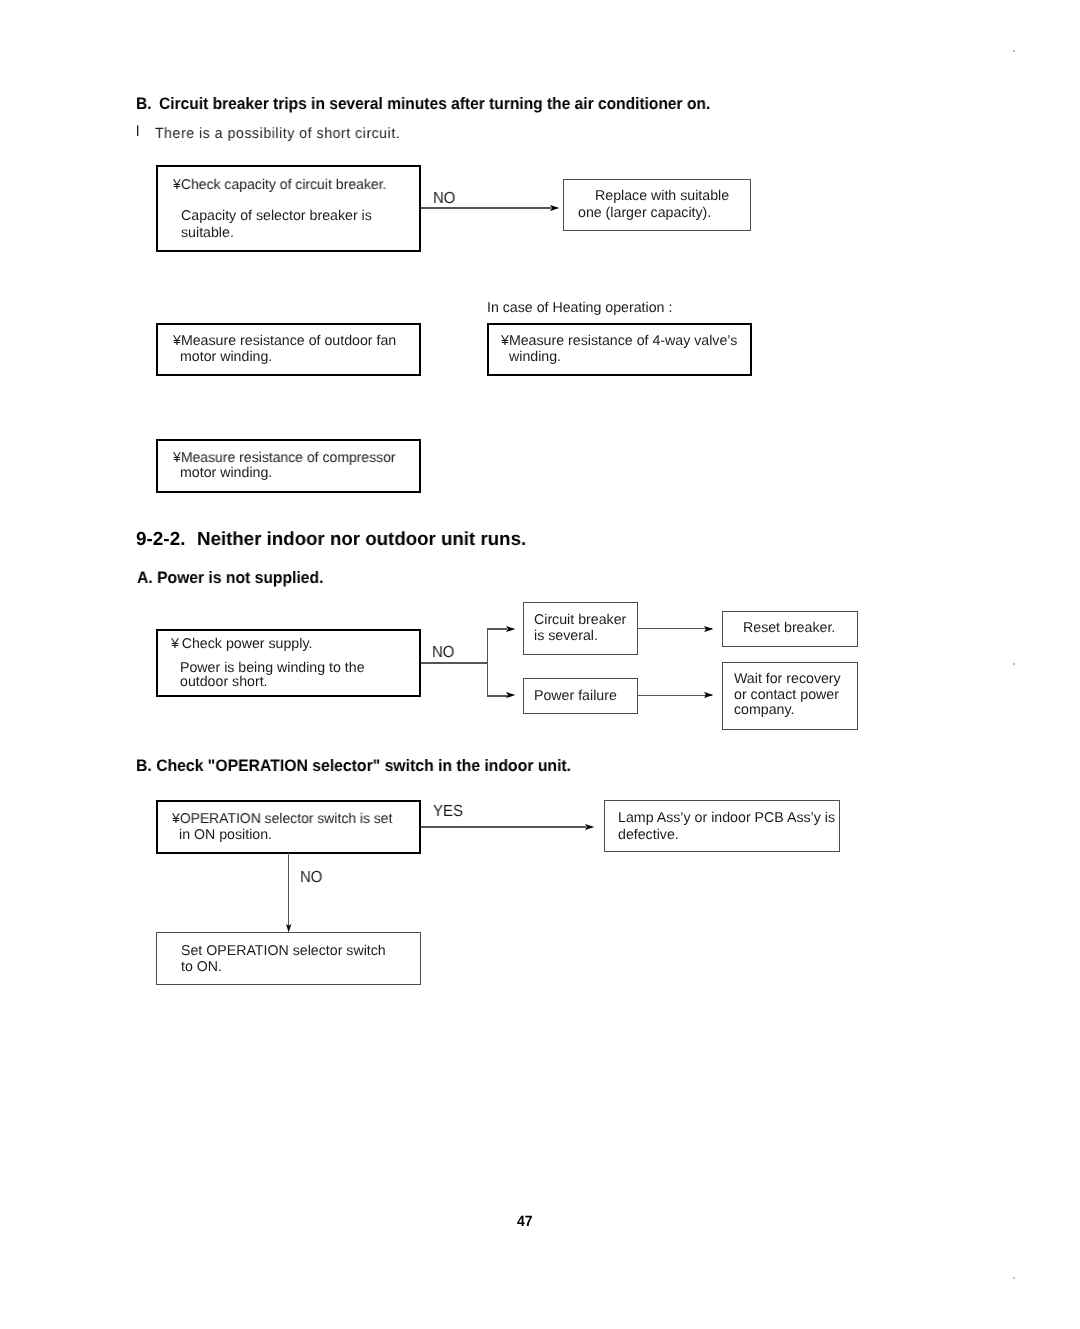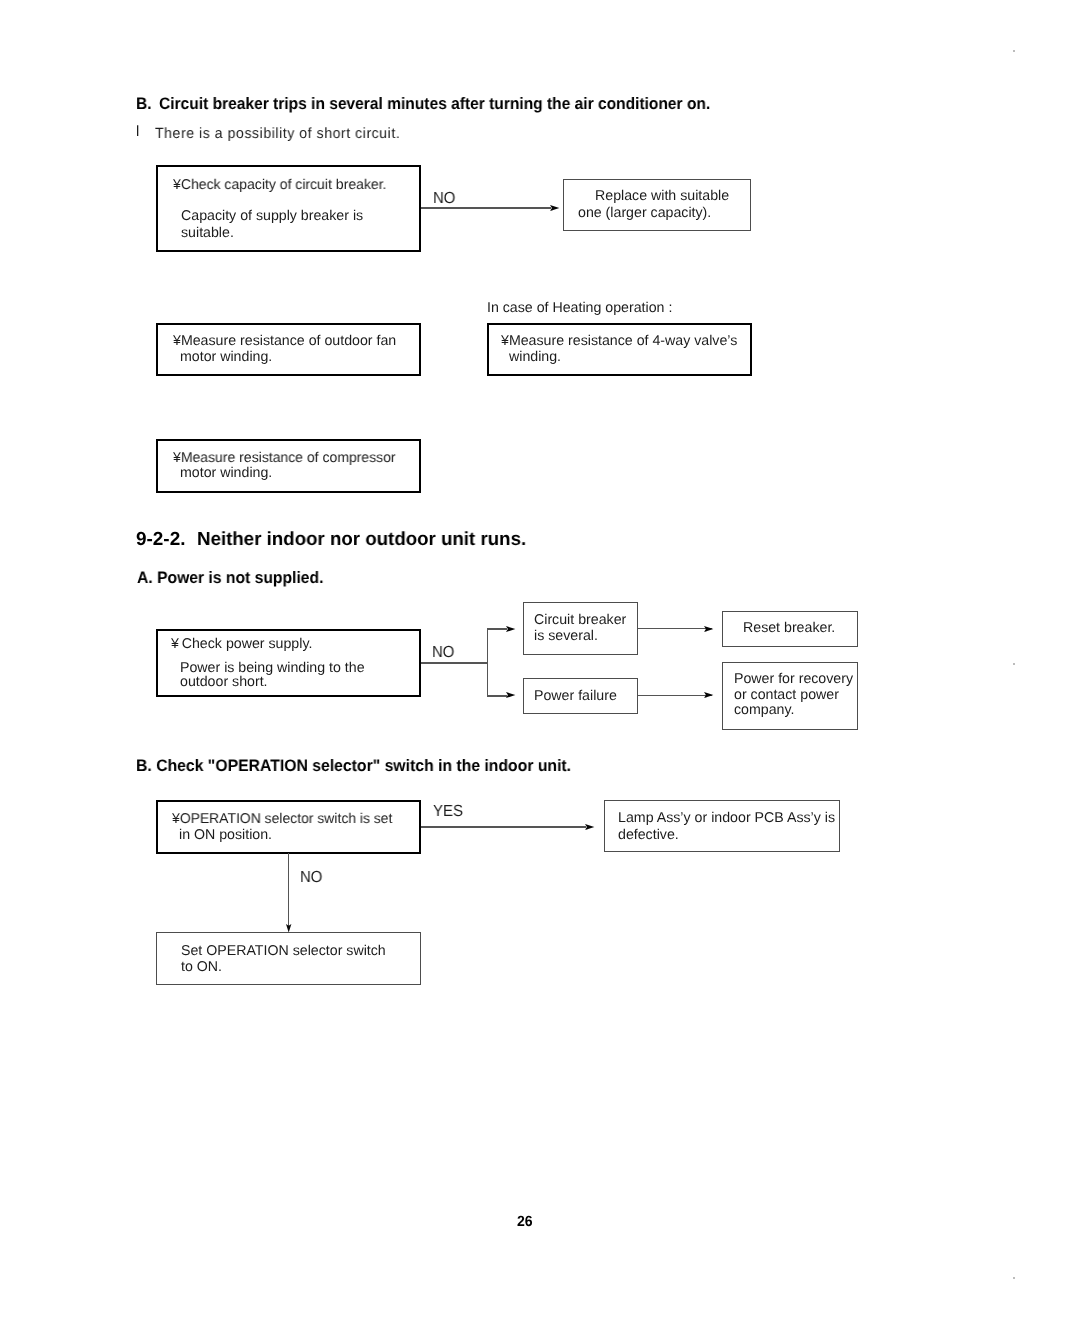--- a/index.html
+++ b/index.html
@@ -31,21 +31,21 @@
 <div id="page">
 
   <div class="t h2" style="left:135.9px;top:95.5px;transform:scaleX(0.937)">B.</div>
   <div class="t h2" style="left:159.4px;top:95.5px;transform:scaleX(0.937)">Circuit breaker trips in several minutes after turning the air conditioner on.</div>
 
   <div class="t lead" style="left:136.2px;top:125.3px">l</div>
   <div class="t lead" style="left:155.2px;top:126.6px">There is a possibility of short circuit.</div>
 
   <div class="boxT" style="left:156px;top:164.8px;width:265.3px;height:86.8px"></div>
   <div class="t bd" style="left:172.8px;top:177.9px;transform:scaleX(0.988);transform-origin:left top">¥Check capacity of circuit breaker.</div>
-  <div class="t bd" style="left:180.5px;top:209.4px">Capacity of supply breaker is</div>
+  <div class="t bd" style="left:180.5px;top:209.4px">Capacity of selector breaker is</div>
   <div class="t bd" style="left:180.5px;top:225.7px">suitable.</div>
 
   <div class="t lbl" style="left:432.8px;top:189.9px">NO</div>
   <div class="hl" style="left:421px;top:207.4px;width:130px"></div>
   <svg class="ah" style="left:550.1px;top:204.9px" width="9.4" height="6.1" viewBox="0 0 9.4 6.1">
     <path d="M0,0 L9.4,3.05 L0,6.1 L1.9,3.05 Z" fill="#050505"></path>
   </svg>
 
   <div class="boxN" style="left:563px;top:178.7px;width:188px;height:52.4px"></div>
   <div class="t bd" style="left:595px;top:189.2px">Replace with suitable</div>
@@ -101,21 +101,21 @@
 
   <div class="boxN" style="left:523px;top:678.1px;width:115px;height:36px"></div>
   <div class="t bd" style="left:534.2px;top:688.8px">Power failure</div>
 
   <div class="hl" style="left:638px;top:694.8px;width:74px"></div>
   <svg class="ah" style="left:704.3px;top:692.4px" width="9.4" height="6.1" viewBox="0 0 9.4 6.1">
     <path d="M0,0 L9.4,3.05 L0,6.1 L1.9,3.05 Z" fill="#050505"></path>
   </svg>
 
   <div class="boxN" style="left:721.6px;top:661.9px;width:136.6px;height:68px"></div>
-  <div class="t bd" style="left:734.4px;top:672.1px">Power for recovery</div>
+  <div class="t bd" style="left:734.4px;top:672.1px">Wait for recovery</div>
   <div class="t bd" style="left:734.4px;top:688.1px">or contact power</div>
   <div class="t bd" style="left:734.4px;top:703.3px">company.</div>
 
   <div class="t h2" style="left:136.4px;top:758.3px;transform:scaleX(0.95)">B. Check "OPERATION selector" switch in the indoor unit.</div>
 
   <div class="boxT" style="left:156px;top:799.8px;width:265.3px;height:53.8px"></div>
   <div class="t bd" style="left:172px;top:812.3px;transform:scaleX(0.982);transform-origin:left top">¥OPERATION selector switch is set</div>
   <div class="t bd" style="left:179.2px;top:828.2px">in ON position.</div>
 
   <div class="t lbl" style="left:432.8px;top:802.6px">YES</div>
@@ -131,18 +131,18 @@
   <div class="t lbl" style="left:299.8px;top:868.5px">NO</div>
   <div class="vl" style="left:287.7px;top:852.5px;height:75px"></div>
   <svg class="ah" style="left:285.9px;top:923.8px" width="5.4" height="8.6" viewBox="0 0 5.4 8.6">
     <path d="M0,0 L2.7,8.6 L5.4,0 L2.7,1.8 Z" fill="#0b0b0b"></path>
   </svg>
 
   <div class="boxN" style="left:156px;top:931.9px;width:265.3px;height:53.3px"></div>
   <div class="t bd" style="left:181.4px;top:944.2px">Set OPERATION selector switch</div>
   <div class="t bd" style="left:181.4px;top:960.2px">to ON.</div>
 
-  <div class="pgno" style="left:517.4px;top:1215.2px">26</div>
+  <div class="pgno" style="left:517.4px;top:1215.2px">47</div>
 
   <div class="spk" style="left:1012.6px;top:50.2px;width:2px;height:2px"></div>
   <div class="spk" style="left:1012.6px;top:663.4px;width:2px;height:2px"></div>
   <div class="spk" style="left:1012.6px;top:1276.6px;width:2px;height:2px"></div>
 </div>
 
 </body></html>

